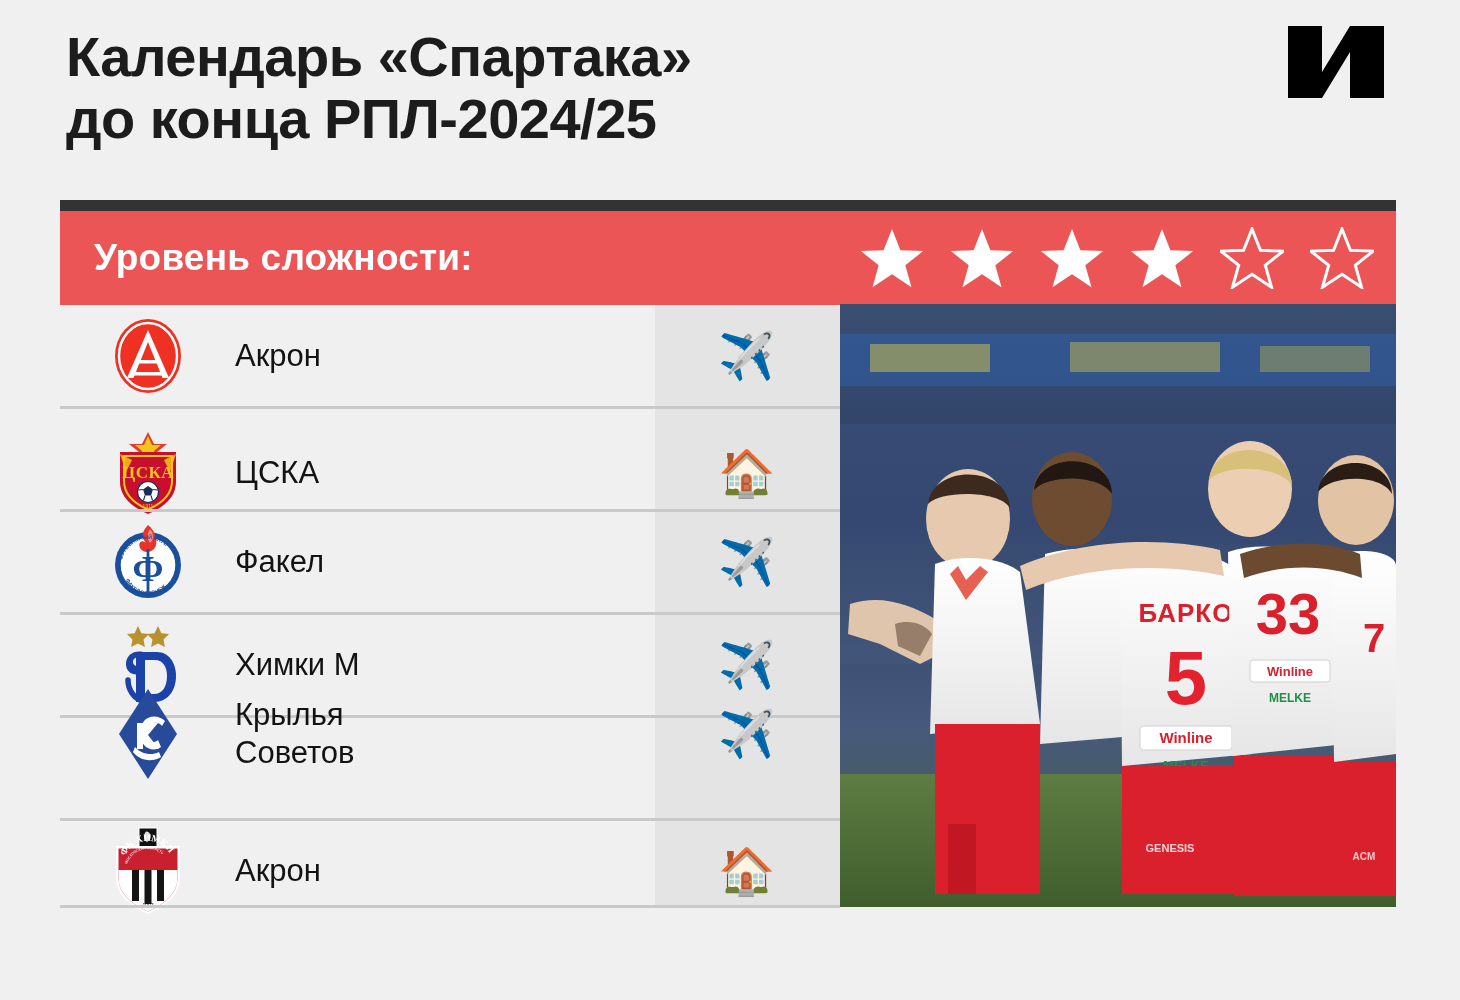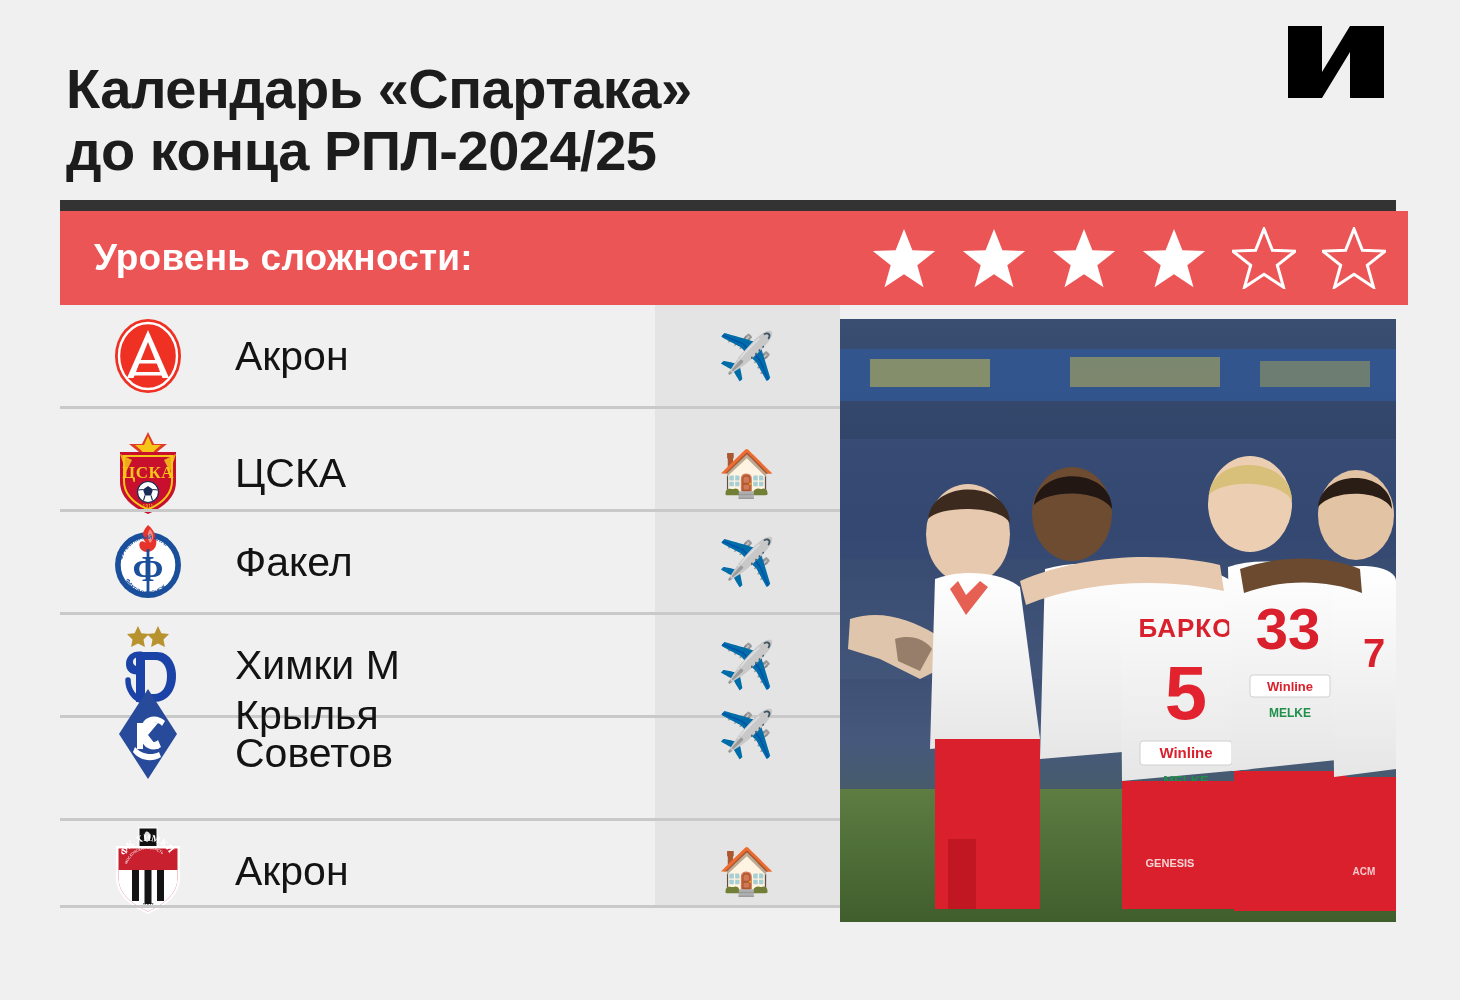--- a/index.html
+++ b/index.html
@@ -9,30 +9,29 @@
     background:#f0f0f0;
     font-family:"Liberation Sans","DejaVu Sans",sans-serif;
     overflow:hidden;position:relative;
   }
 
   
   .header{position:absolute;left:0;top:0;width:1460px;height:190px;}
   .title{
     position:absolute;left:66px;top:26px;width:900px;
     font-size:56px;line-height:62px;font-weight:700;
-    color:#1c1c1c;letter-spacing:-0.5px;white-space:pre-line;margin-top:32px;
+    color:#1c1c1c;letter-spacing:-0.5px;white-space:pre-line;
   }
   .brand-logo{position:absolute;left:1288px;top:26px;width:96px;height:72px;}
 
   
   .darkstrip{position:absolute;left:60px;top:200px;width:1336px;height:11px;background:#333333;}
   .diffbar{
     position:absolute;left:60px;top:211px;width:1336px;height:94px;
     background:#ec5555;
-    padding-left:12px;
   }
   .diff-label{
     position:absolute;left:34px;top:0;height:94px;
     display:flex;align-items:center;
     font-size:37px;font-weight:700;color:#ffffff;letter-spacing:0.2px;
   }
   .stars{
     position:absolute;right:22px;top:0;height:94px;
     display:flex;align-items:center;gap:26px;
   }
@@ -48,31 +47,31 @@
   }
   .rowline{position:absolute;left:60px;width:780px;height:3px;background:#c9c9c9;}
 
   .logo-cell{
     width:175px;height:100px;display:flex;align-items:center;justify-content:center;
     flex:0 0 175px;
   }
   .logo-cell svg{display:block;}
   .name-cell{
     flex:1 1 auto;height:72px;display:flex;align-items:center;
-    font-size:41px;font-weight:400;color:#131313;line-height:38px;
+    font-size:31px;font-weight:400;color:#131313;line-height:38px;
     white-space:pre-line;
   }
   .venue-cell{
     flex:0 0 185px;height:100px;display:flex;align-items:center;justify-content:center;
     font-size:46px;line-height:1;
   }
 
   
   .photo{
-    position:absolute;left:840px;top:319px;width:556px;height:603px;
+    position:absolute;left:840px;top:304px;width:556px;height:603px;
     overflow:hidden;background:#0ea5e9;
   }
   .photo svg{display:block;}
 </style>
 </head>
 <body>
 
 <div class="header">
   <div class="title">Календарь «Спартака»
 до конца РПЛ-2024/25</div>

